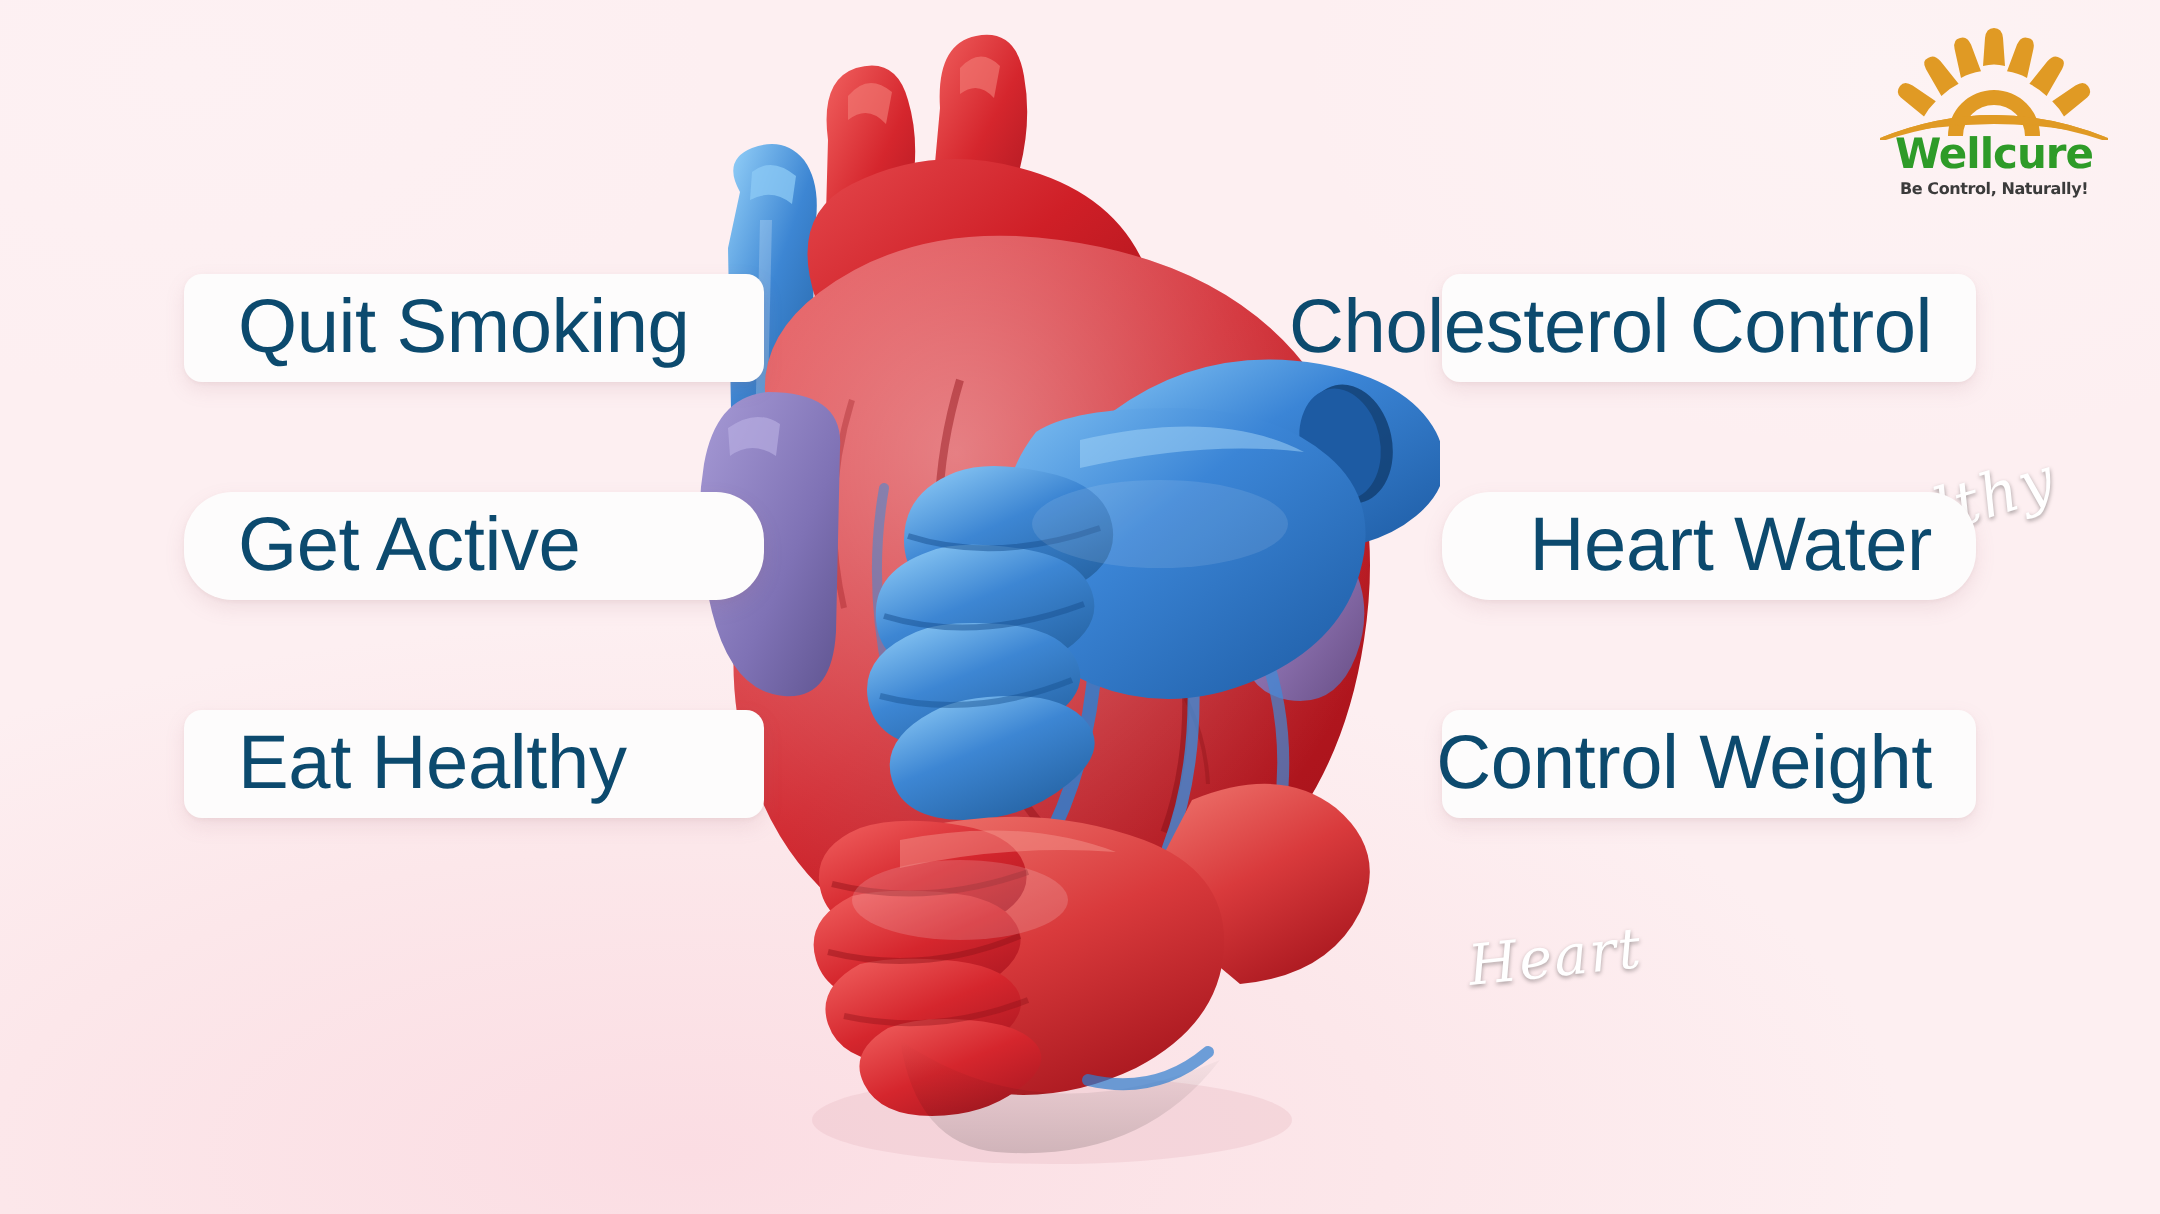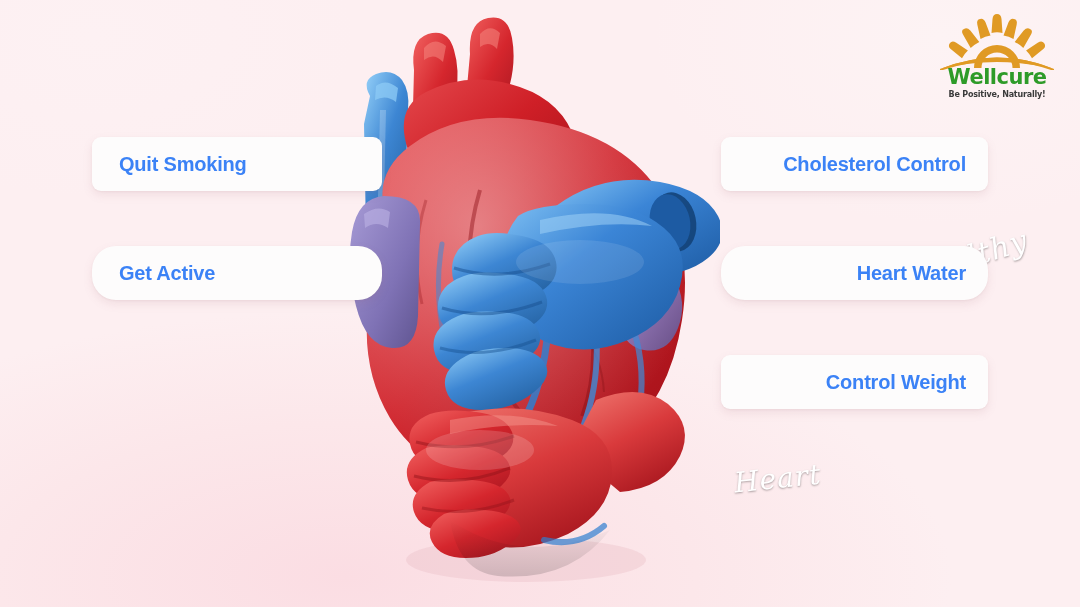--- a/index.html
+++ b/index.html
@@ -69,23 +69,23 @@
   .pill {
     position:absolute;
     height:54px;
     background:#fdfcfc;
     border-radius:9px;
     display:flex;
     align-items:center;
     box-shadow:0 4px 10px rgba(160,110,120,0.13), 0 1px 2px rgba(160,110,120,0.08);
   }
   .pill span {
-    font-size:20px;
-    color:#3b82f6;
-    font-weight:700;
+    font-size:38px;
+    color:#0c4a6e;
+    font-weight:400;
     letter-spacing:-0.2px;
     line-height:1;
     white-space:nowrap;
   }
   .pill.left  { left:92px;  width:290px; justify-content:flex-start; }
   .pill.left span { padding-left:27px; }
   .pill.right { right:92px; width:267px; justify-content:flex-end; }
   .pill.right span { padding-right:22px; }
 
   .row1 { top:137px; }
@@ -253,20 +253,23 @@
     <div class="script-text script-healthy">Healthy</div>
     <div class="script-text script-heart">Heart</div>
   </div>
 
   <div class="pill left row1">
     <span>Quit Smoking</span>
   </div>
   <div class="pill left row2">
     <span>Get Active</span>
   </div>
+  <div class="pill left row3">
+    <span>Eat Healthy</span>
+  </div>
 
   <div class="pill right row1">
     <span>Cholesterol Control</span>
   </div>
   <div class="pill right row2">
     <span>Heart Water</span>
   </div>
   <div class="pill right row3">
     <span>Control Weight</span>
   </div>
@@ -283,16 +286,16 @@
         <path d="M14 31 q2.2 -3 6.3 -0.2 l11.6 7.8 q-3.6 3.5 -5.9 7.6 l-11.6 -9.4 q-2.8 -2.6 -0.4 -5.8 z"></path>
         <path d="M108 31 q2.4 3.2 -0.4 5.8 l-11.6 9.4 q-2.3 -4.1 -5.9 -7.6 l11.6 -7.8 q4.1 -2.8 6.3 0.2 z"></path>
       </g>
 
       <path d="M38 56 a23 23 0 0 1 46 0 l-7.5 0 a15.5 15.5 0 0 0 -31 0 z" fill="#e09a24"></path>
 
       <path d="M4 57 q57 -23 114 0 q-57 -14 -114 0 z" fill="#e09a24"></path>
       <path d="M4 57 q57 -23 114 0 l0 2 q-57 -20 -114 0 z" fill="#e09a24"></path>
     </svg>
     <div class="logo-name">Wellcure</div>
-    <div class="logo-tag">Be Positive, Naturally!</div>
+    <div class="logo-tag">Be Control, Naturally!</div>
   </div>
 
 </div>
 
 </body></html>

